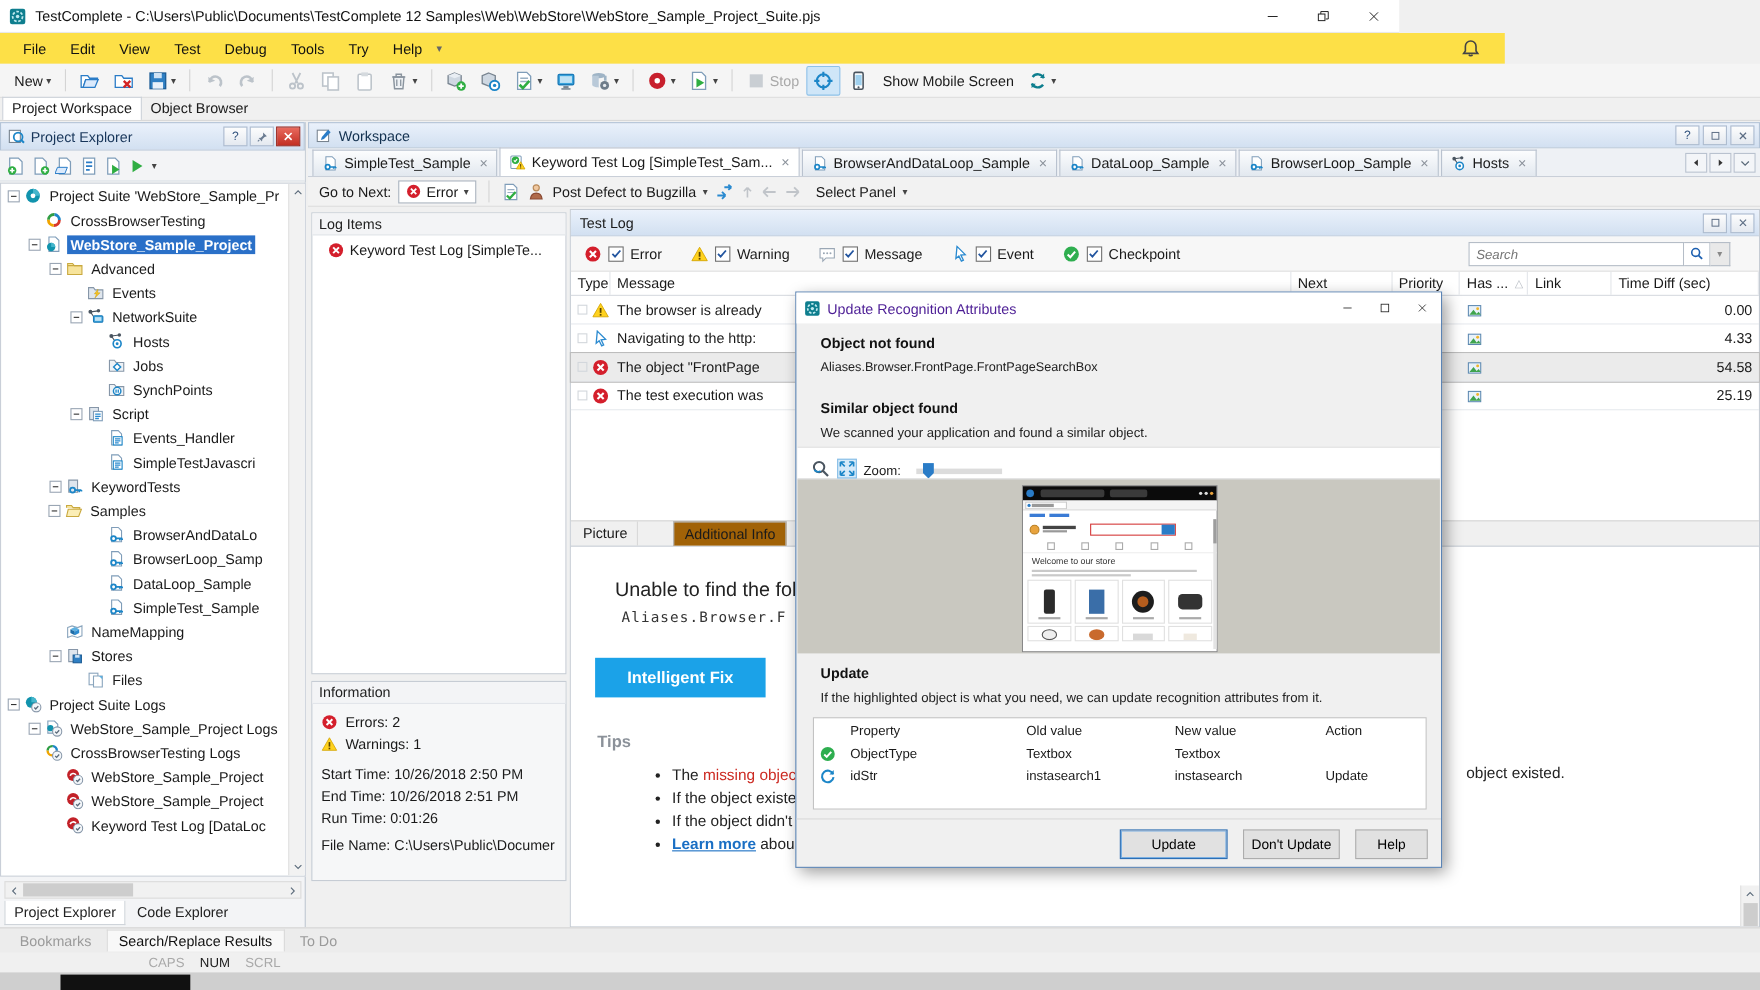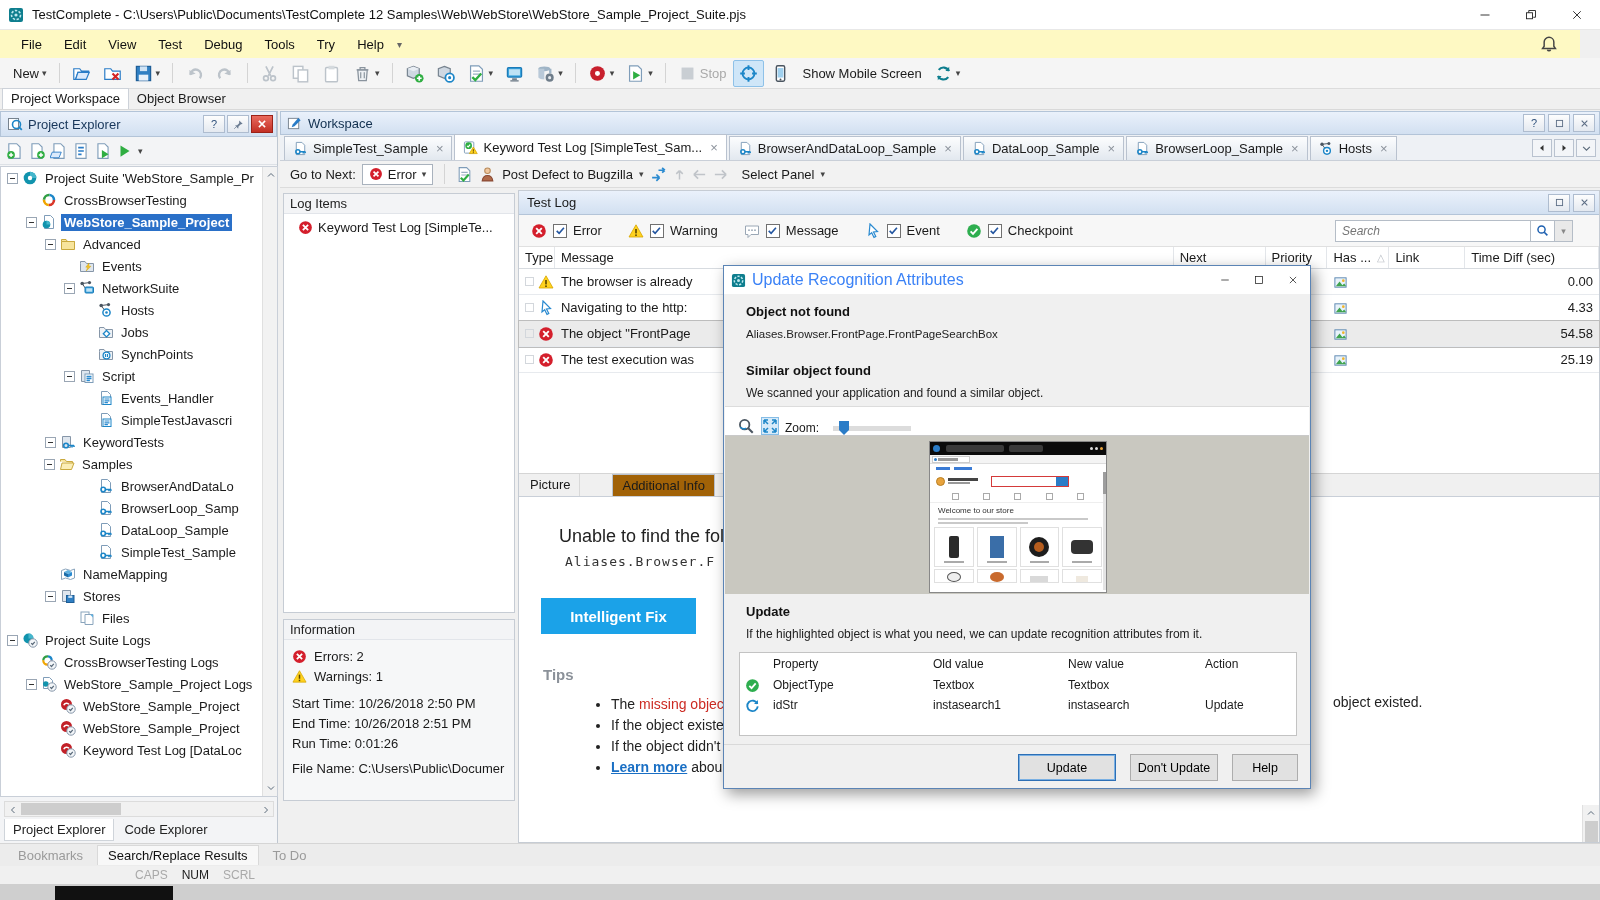--- a/index.html
+++ b/index.html
@@ -3,28 +3,28 @@
 <meta charset="utf-8">
 <style>
   html,body{margin:0;padding:0;background:#555;}
   *{box-sizing:border-box;}
   #app{position:relative;width:1600px;height:900px;background:#f0f0f0;
        font-family:"Liberation Sans",sans-serif;font-size:13px;color:#1a1a1a;overflow:hidden;}
   .icon{display:inline-block;vertical-align:middle;line-height:0;flex:none;}
   .icon svg{width:100%;height:100%;display:block;}
 
   
-  #titlebar{position:absolute;left:0;top:0;width:1600px;height:30px;background:#fff;
+  #titlebar{position:absolute;left:0;top:0;width:1272px;height:30px;background:#fff;
             display:flex;align-items:center;padding-left:8px;border-bottom:1px solid #e8e8e8;}
   #titlebar .t{margin-left:8px;font-size:13px;color:#111;white-space:nowrap;}
   .winbtns{margin-left:auto;display:flex;height:30px;}
   .winbtn{width:46px;height:30px;display:flex;align-items:center;justify-content:center;}
 
   
-  #menubar{position:absolute;left:0;top:30px;width:1580px;height:28px;background:#fef9c3;
+  #menubar{position:absolute;left:0;top:30px;width:1368px;height:28px;background:#fde047;
            display:flex;align-items:center;padding-left:10px;}
   .menu-item{padding:4px 11px;color:#111;}
   .menu-caret{color:#666;font-size:10px;margin-left:2px;}
   #menubar .bell{margin-left:auto;margin-right:22px;width:18px;height:18px;}
 
   
   #toolbar{position:absolute;left:0;top:58px;width:1600px;height:31px;background:#f5f5f5;
            border-bottom:1px solid #dcdcdc;display:flex;align-items:center;padding-left:8px;gap:2px;}
   .tbtn{display:flex;align-items:center;gap:3px;padding:3px 5px;border-radius:2px;}
   .tbtn .lbl{font-size:13px;}
@@ -147,21 +147,21 @@
              display:flex;align-items:center;gap:14px;padding-left:135px;font-size:12px;}
   .skey{color:#a9a9a9;}
   .skey.on{color:#1a1a1a;}
   #bottomstrip{position:absolute;left:0;top:884px;width:1600px;height:16px;background:#cfcfcf;}
   #bottomstrip .blk{position:absolute;left:55px;top:2px;width:118px;height:14px;background:#111;}
 
   
   #dialog{position:absolute;left:723px;top:265px;width:588px;height:524px;background:#f0f0f0;
           border:1px solid #5b84b5;box-shadow:4px 5px 14px rgba(0,0,0,.4);z-index:20;}
   #dlg-title{height:28px;background:#fff;display:flex;align-items:center;gap:6px;padding-left:7px;}
-  #dlg-title .t{font-size:16px;color:#3b82f6;}
+  #dlg-title .t{font-size:13px;color:#4c1d95;}
   .dlg-wbtn{width:34px;height:28px;display:flex;align-items:center;justify-content:center;}
   #dlg-title .winbtns{height:28px;}
   .dlg-h{position:absolute;left:22px;font-size:13px;font-weight:bold;color:#111;}
   .dlg-p{position:absolute;left:22px;font-size:11.5px;color:#222;}
   #zoombar{position:absolute;left:1px;top:140px;width:584px;height:30px;background:#fff;
            border-top:1px solid #dcdcdc;border-bottom:1px solid #c9c9c9;display:flex;align-items:flex-end;gap:6px;padding-left:12px;}
   #zoombar .zlbl{font-size:12px;}
   .zicon{width:18px;height:18px;}
   .zicon.selz{background:#d6eaf9;border:1px solid #86bde6;}
   #zslider{position:relative;width:78px;height:14px;margin-left:8px;}
@@ -778,46 +778,46 @@
               <svg viewBox="0 0 16 16">
                 <circle cx="6.5" cy="6.5" r="5" fill="#1193ad"></circle>
                 <path d="M6.5 6.5v-5a5 5 0 0 1 5 5z" fill="#45b6cc"></path>
                 <circle cx="11" cy="11" r="4.2" fill="#f3f6f9" stroke="#8696a8"></circle>
                 <path d="M9.2 11.2l1.3 1.3 2.3-2.6" fill="none" stroke="#5a6a7a" stroke-width="1.2"></path>
               </svg>
             </span>
             <span class="tlabel">Project Suite Logs</span>
           </div>
           <div class="trow" style="padding-left:25px">
+            <span class="expander"></span>
+            <span class="icon" style="width:16px;height:16px">
+              <svg viewBox="0 0 16 16">
+                <path d="M2.5 1.5h6l3 3v8h-9z" fill="#fff" stroke="#7f9db9"></path>
+                <circle cx="4.8" cy="8" r="2.8" fill="#1193ad"></circle>
+                <circle cx="11" cy="11" r="4.2" fill="#f3f6f9" stroke="#8696a8"></circle>
+                <path d="M9.2 11.2l1.3 1.3 2.3-2.6" fill="none" stroke="#5a6a7a" stroke-width="1.2"></path>
+              </svg>
+            </span>
+            <span class="tlabel">WebStore_Sample_Project Logs</span>
+          </div>
+          <div class="trow" style="padding-left:25px">
             <span class="expsp"></span>
             <span class="icon" style="width:16px;height:16px">
               <svg viewBox="0 0 16 16">
                 <g fill="none" stroke-width="2.2">
                   <circle cx="6.5" cy="6.5" r="4.2" stroke="#d9372a" stroke-dasharray="6.6 19.8"></circle>
                   <circle cx="6.5" cy="6.5" r="4.2" stroke="#f0a500" stroke-dasharray="6.6 19.8" stroke-dashoffset="-6.6"></circle>
                   <circle cx="6.5" cy="6.5" r="4.2" stroke="#2f9e44" stroke-dasharray="6.6 19.8" stroke-dashoffset="-13.2"></circle>
                   <circle cx="6.5" cy="6.5" r="4.2" stroke="#1c86c8" stroke-dasharray="6.6 19.8" stroke-dashoffset="-19.8"></circle>
                 </g>
                 <circle cx="11" cy="11" r="4.2" fill="#f3f6f9" stroke="#8696a8"></circle>
                 <path d="M9.2 11.2l1.3 1.3 2.3-2.6" fill="none" stroke="#5a6a7a" stroke-width="1.2"></path>
               </svg>
             </span>
             <span class="tlabel">CrossBrowserTesting Logs</span>
-          </div>
-          <div class="trow" style="padding-left:25px">
-            <span class="expander"></span>
-            <span class="icon" style="width:16px;height:16px">
-              <svg viewBox="0 0 16 16">
-                <path d="M2.5 1.5h6l3 3v8h-9z" fill="#fff" stroke="#7f9db9"></path>
-                <circle cx="4.8" cy="8" r="2.8" fill="#1193ad"></circle>
-                <circle cx="11" cy="11" r="4.2" fill="#f3f6f9" stroke="#8696a8"></circle>
-                <path d="M9.2 11.2l1.3 1.3 2.3-2.6" fill="none" stroke="#5a6a7a" stroke-width="1.2"></path>
-              </svg>
-            </span>
-            <span class="tlabel">WebStore_Sample_Project Logs</span>
           </div>
           <div class="trow" style="padding-left:44px">
             <span class="expsp"></span>
             <span class="icon" style="width:16px;height:16px">
               <svg viewBox="0 0 16 16">
                 <circle cx="6.5" cy="6.5" r="5.5" fill="#c22128"></circle>
                 <path d="M3.8 7.2c.8-2.4 4-2.6 5.2-.8" fill="none" stroke="#fff" stroke-width="1.5"></path>
                 <circle cx="11" cy="11" r="4.2" fill="#f3f6f9" stroke="#8696a8"></circle>
                 <path d="M9.2 11.2l1.3 1.3 2.3-2.6" fill="none" stroke="#5a6a7a" stroke-width="1.2"></path>
               </svg>

